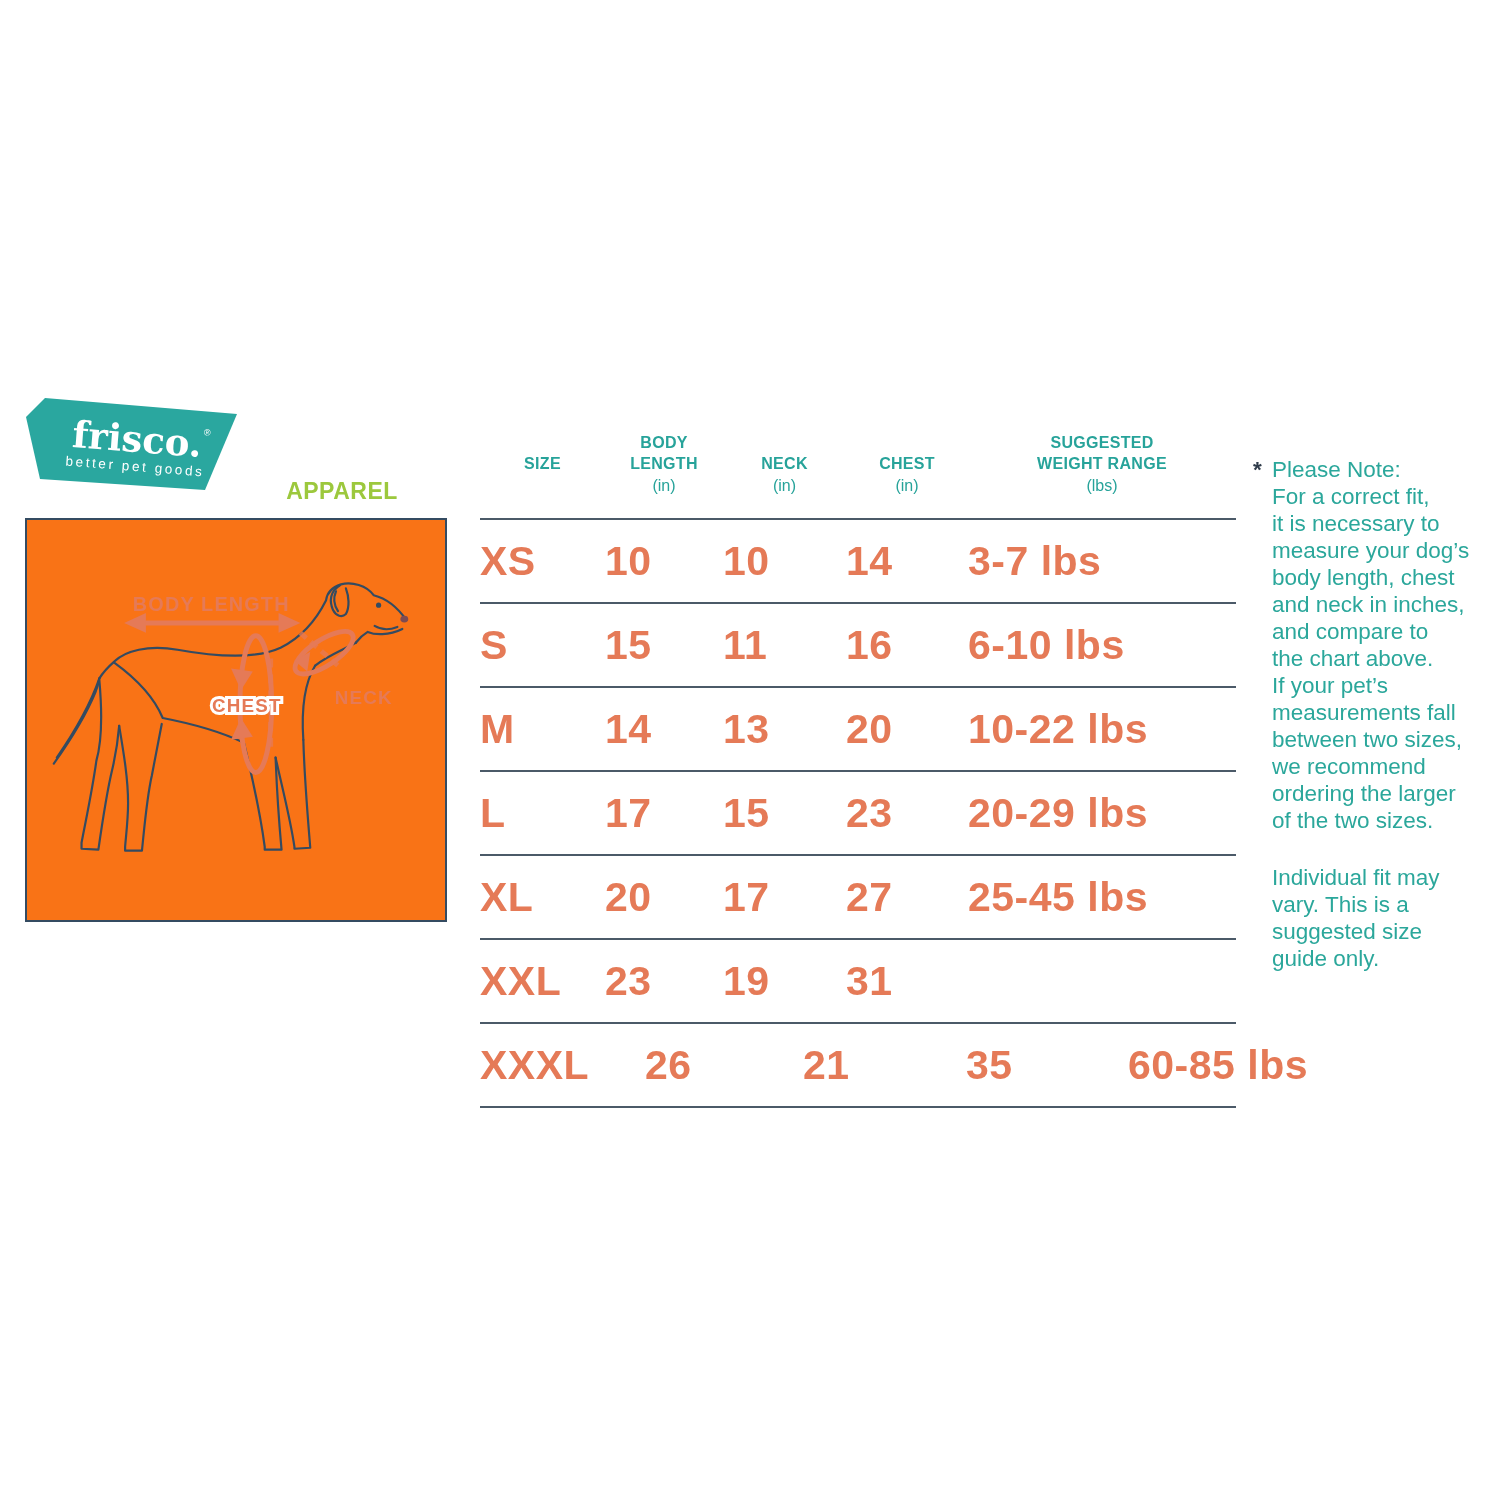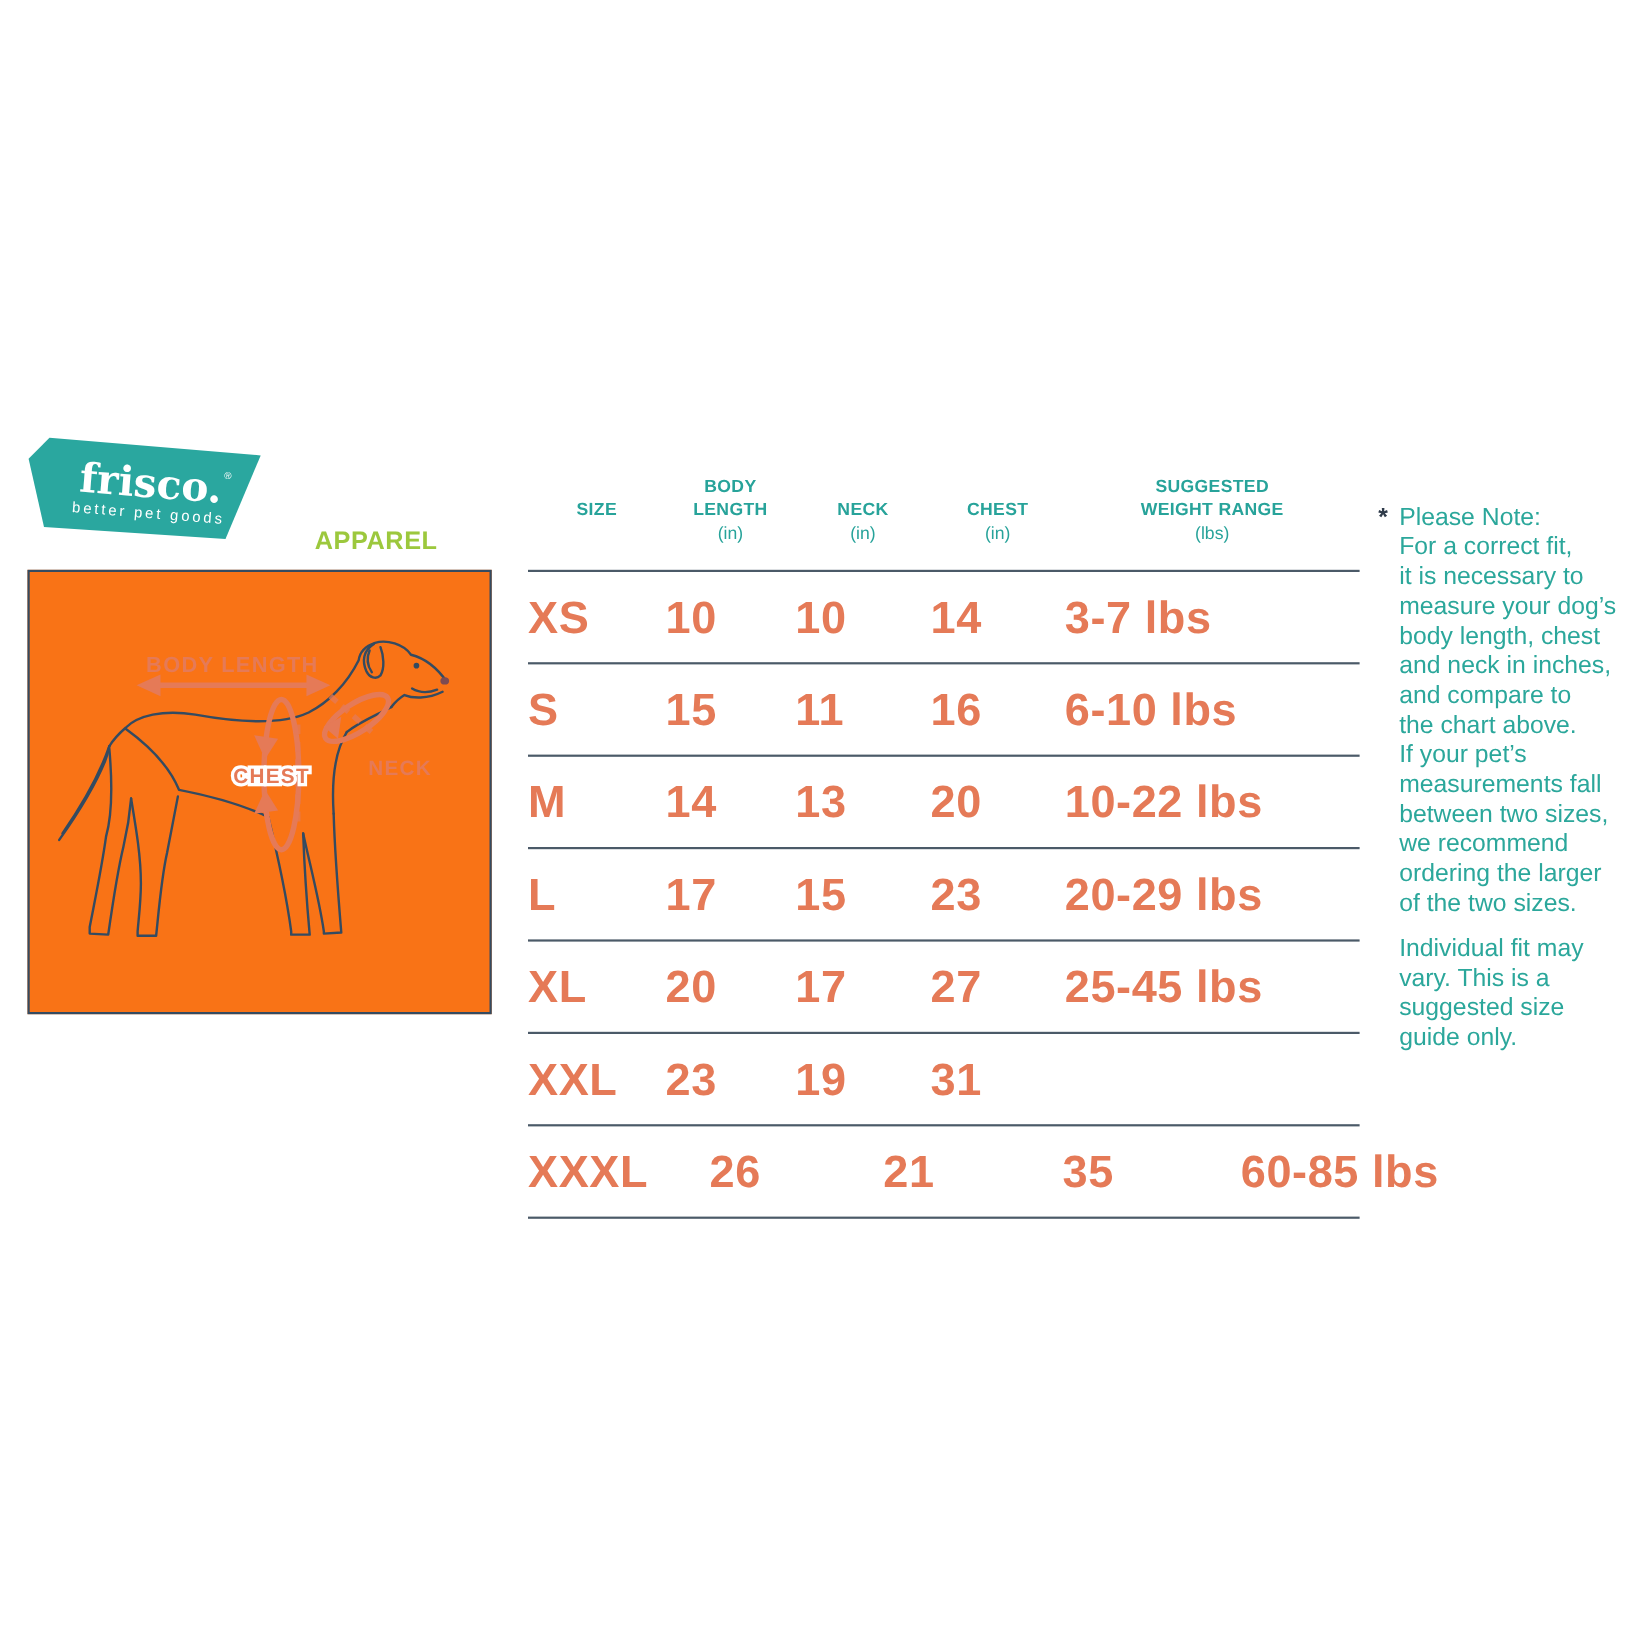--- a/index.html
+++ b/index.html
@@ -40,21 +40,21 @@
   .trow:last-child{border-bottom:2px solid #4b5a68;gap:40px;}
   .td{
     color:#e57a57;font-weight:bold;font-size:41px;letter-spacing:0.5px;
   }
   
   .note{position:absolute;left:1253px;top:456px;width:230px;color:#2ba79b;
         font-size:22.5px;line-height:27px;}
   .note-first{display:flex;}
   .ast{width:19px;color:#2f3b4a;font-weight:bold;flex:none;}
   .note-body{margin-left:19px;white-space:pre-line;}
-  .p2{margin-top:14px;}
+  .p2{margin-top:30px;}
 </style>
 </head>
 <body>
 
 <div class="canvas">
 
   <svg class="logo" viewBox="0 0 216 100">
     <polygon points="21,4 213,20 181,96 16,85 2,23" fill="#2aa79f"></polygon>
     <g transform="rotate(4.5 112 60)">
       <text class="logo-name" x="112" y="58" text-anchor="middle">frisco.</text>

